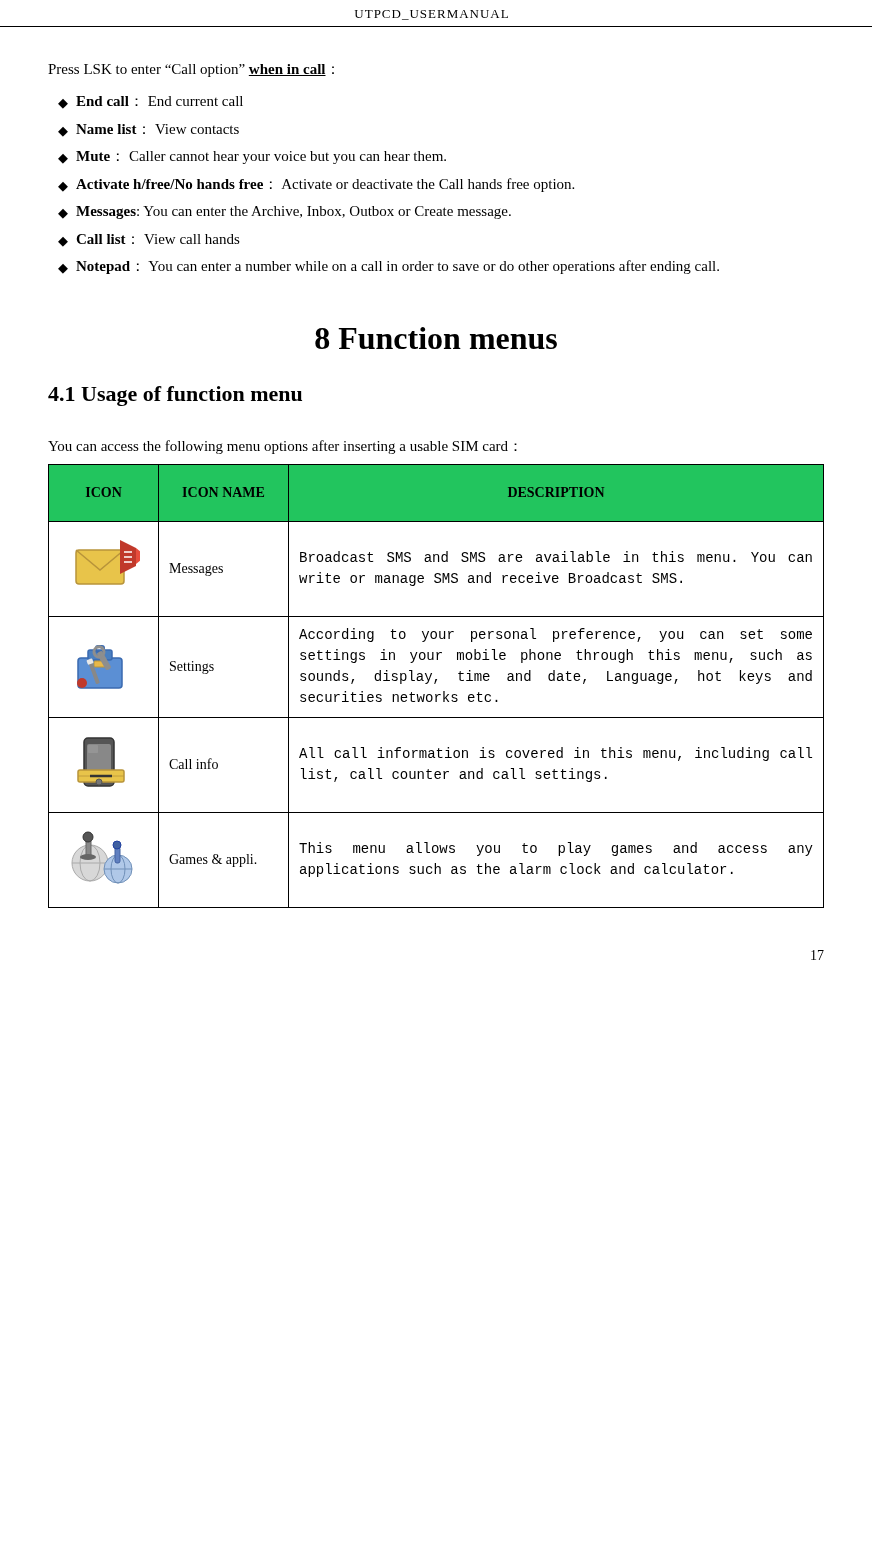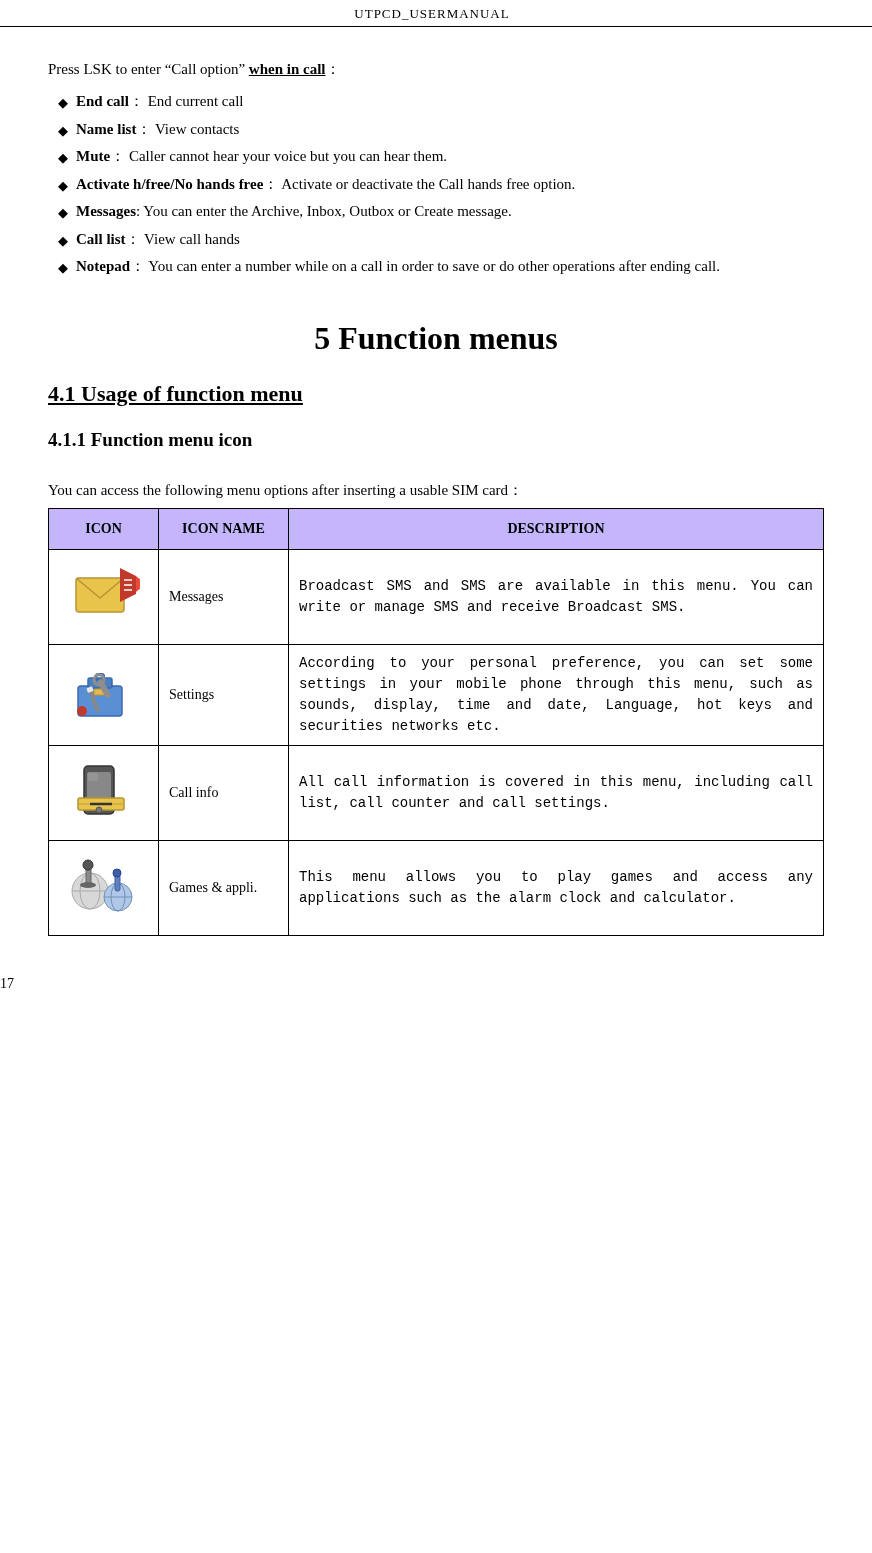--- a/index.html
+++ b/index.html
@@ -33,21 +33,20 @@
       font-weight: bold;
       text-align: center;
       margin-top: 40px;
       margin-bottom: 10px;
     }
     h3.sub-title {
       font-size: 22px;
       font-weight: bold;
       margin-top: 24px;
       margin-bottom: 10px;
-      text-decoration: underline;
     }
     h4.subsub-title {
       font-size: 19px;
       font-weight: bold;
       margin-top: 22px;
       margin-bottom: 10px;
     }
     .intro-text {
       margin: 10px 0 8px 0;
       line-height: 1.6;
@@ -77,25 +76,25 @@
       line-height: 1.6;
     }
     table.icon-table {
       width: 100%;
       border-collapse: collapse;
       border: 1px solid #000;
       margin-top: 4px;
     }
     table.icon-table th {
       border: 1px solid #000;
-      padding: 12px 10px;
+      padding: 20px 10px;
       font-weight: bold;
       font-size: 14px;
       text-align: center;
-      background: #c4b5fd;
+      background: #22c55e;
     }
     table.icon-table td {
       border: 1px solid #000;
       padding: 8px 10px;
       vertical-align: middle;
       font-size: 14px;
       line-height: 1.5;
     }
     td.icon-cell {
       text-align: center;
@@ -104,20 +103,21 @@
     td.icon-name-cell {
       width: 130px;
       text-align: left;
       vertical-align: middle;
     }
     td.desc-cell {
       text-align: justify;
       font-family: Liberation Mono, monospace;
     }
     .page-number {
+      text-align: right;
       font-size: 14px;
       padding: 10px 48px 0 0;
     }
   </style>
 </head>
 <body>
 
 <div class="page-header">
   <span>UTPCD_USERMANUAL</span>
 </div>
@@ -154,25 +154,24 @@
     <li>
       <span class="bullet-diamond">◆</span>
       <span class="li-text"><span class="bold">Call list</span><span>：</span><span>  View call hands</span></span>
     </li>
     <li>
       <span class="bullet-diamond">◆</span>
       <span class="li-text"><span class="bold">Notepad</span><span>：</span><span> You can enter a number while on a call in order to save or do other operations after ending call.</span></span>
     </li>
   </ul>
 
-  <h2 class="section-title-center">5 Function menus</h2>
+  <h2 class="section-title-center">8 Function menus</h2>
 
   <h3 class="sub-title">4.1 Usage of function menu</h3>
 
-  <h4 class="subsub-title">4.1.1 Function menu icon</h4>
 
   <p class="table-intro">You can access the following menu options after inserting a usable SIM card：</p>
 
   <table class="icon-table">
     <thead>
       <tr>
         <th>ICON</th>
         <th>ICON NAME</th>
         <th>DESCRIPTION</th>
       </tr>

